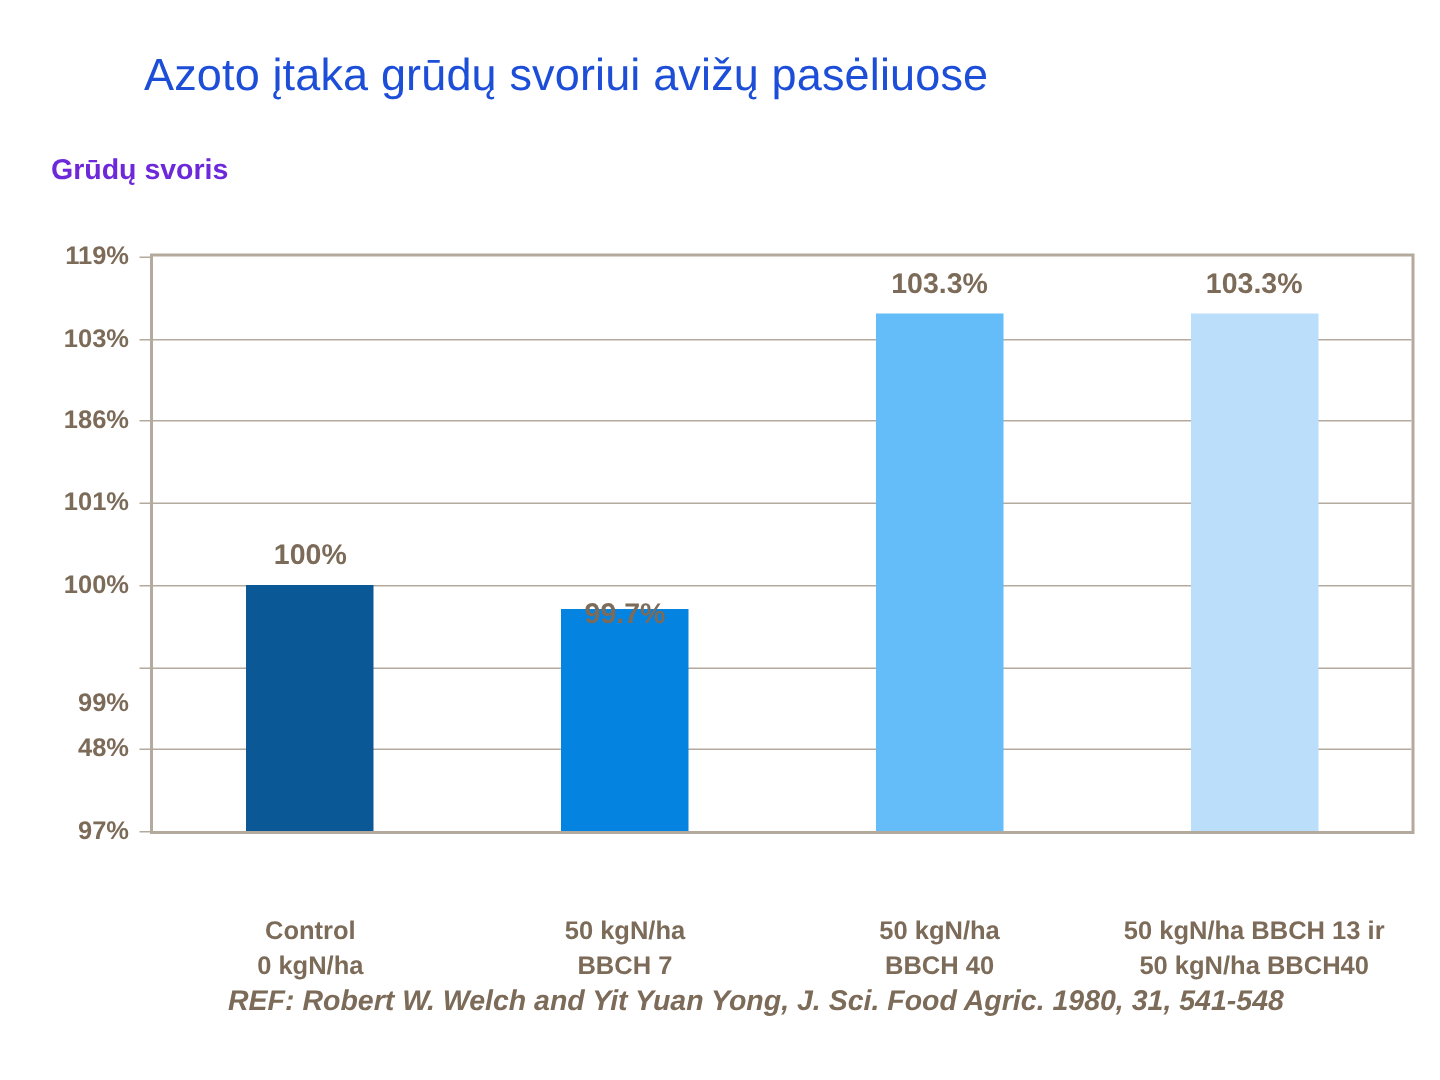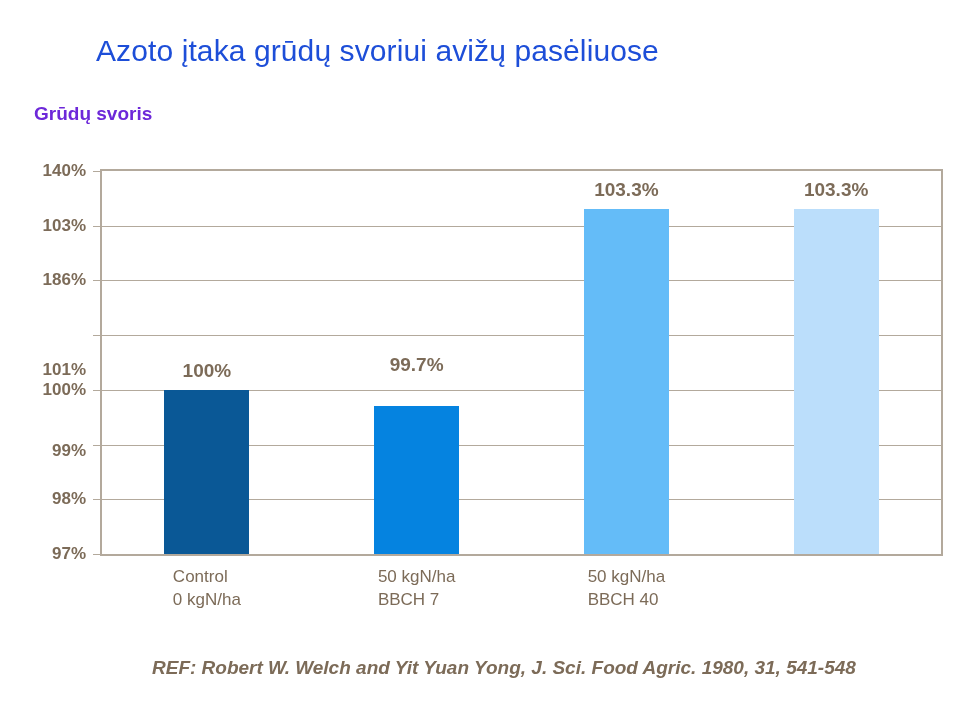--- a/index.html
+++ b/index.html
@@ -92,25 +92,27 @@
     color: #7C6B58;
     text-align: center;
     white-space: nowrap;
     transform: translateX(-50%);
   }
 
   
   .cat-label {
     position: absolute;
     font-size: 17px;
-    font-weight: normal;
+    font-weight: bold;
     color: #7C6B58;
+    text-align: center;
     line-height: 1.33;
     white-space: nowrap;
     transform: translateX(-50%);
+    margin-top: 44px;
   }
 
   
   #reference-note {
     position: absolute;
     left: 152px;
     top: 657px;
     font-size: 19px;
     font-weight: bold;
     font-style: italic;
@@ -119,27 +121,27 @@
   }
 </style>
 </head>
 <body>
 
 <div id="chart-title">Azoto įtaka grūdų svoriui avižų pasėliuose</div>
 
 <div id="y-axis-title">Grūdų svoris</div>
 
 <div id="y-tick-labels">
-    <div class="y-tick-label" style="top: 171px; left: 14px;">140%</div>
+    <div class="y-tick-label" style="top: 171px; left: 14px;">119%</div>
     <div class="y-tick-label" style="top: 225.714px; left: 14px;">103%</div>
     <div class="y-tick-label" style="top: 280.429px; left: 14px;">186%</div>
-    <div class="y-tick-label" style="top: 335.143px; left: 14px; margin-top: 35px;">101%</div>
+    <div class="y-tick-label" style="top: 335.143px; left: 14px;">101%</div>
     <div class="y-tick-label" style="top: 389.857px; left: 14px;">100%</div>
-    <div class="y-tick-label" style="top: 451px; left: 14px; text-align: right;">99%</div>
-    <div class="y-tick-label" style="top: 499.286px; left: 14px;">98%</div>
+    <div class="y-tick-label" style="top: 469px; left: 14px; text-align: right;">99%</div>
+    <div class="y-tick-label" style="top: 499.286px; left: 14px;">48%</div>
     <div class="y-tick-label" style="top: 554px; left: 14px;">97%</div>
   </div>
 
 <div id="plot-area">
   <div id="gridlines">
       <div class="gridline" style="top: 54.7143px;"></div>
       <div class="gridline" style="top: 109.429px;"></div>
       <div class="gridline" style="top: 164.143px;"></div>
       <div class="gridline" style="top: 218.857px;"></div>
       <div class="gridline" style="top: 273.571px;"></div>
@@ -158,34 +160,36 @@
   <div id="bars">
       <div class="bar" style="left: 62.375px; width: 85px; height: 164.143px; background: rgb(10, 88, 150);"></div>
       <div class="bar" style="left: 272.125px; width: 85px; height: 147.729px; background: rgb(5, 131, 224);"></div>
       <div class="bar" style="left: 481.875px; width: 85px; height: 344.7px; background: rgb(100, 188, 248);"></div>
       <div class="bar" style="left: 691.625px; width: 85px; height: 344.7px; background: rgb(187, 222, 251);"></div>
     </div>
 </div>
 
 <div id="bar-values">
     <div class="bar-value" style="left: 206.875px; top: 359.857px;">100%</div>
-    <div class="bar-value" style="left: 416.625px; top: 354px;">99.7%</div>
+    <div class="bar-value" style="left: 416.625px; top: 399px;">99.7%</div>
     <div class="bar-value" style="left: 626.375px; top: 179.3px;">103.3%</div>
     <div class="bar-value" style="left: 836.125px; top: 179.3px;">103.3%</div>
   </div>
 <div id="category-labels">
     <div class="cat-label" style="left: 206.875px; top: 566px;">
       <div>Control</div>
       <div>0 kgN/ha</div>
     </div>
     <div class="cat-label" style="left: 416.625px; top: 566px;">
       <div>50 kgN/ha</div>
       <div>BBCH 7</div>
     </div>
     <div class="cat-label" style="left: 626.375px; top: 566px;">
       <div>50 kgN/ha</div>
       <div>BBCH 40</div>
     </div>
     <div class="cat-label" style="left: 836.125px; top: 566px;">
+      <div>50 kgN/ha BBCH 13 ir</div>
+      <div>50 kgN/ha BBCH40</div>
     </div>
   </div>
 
 <div id="reference-note">REF: Robert W. Welch and Yit Yuan Yong, J. Sci. Food Agric. 1980, 31, 541-548</div>
 
 </body></html>

